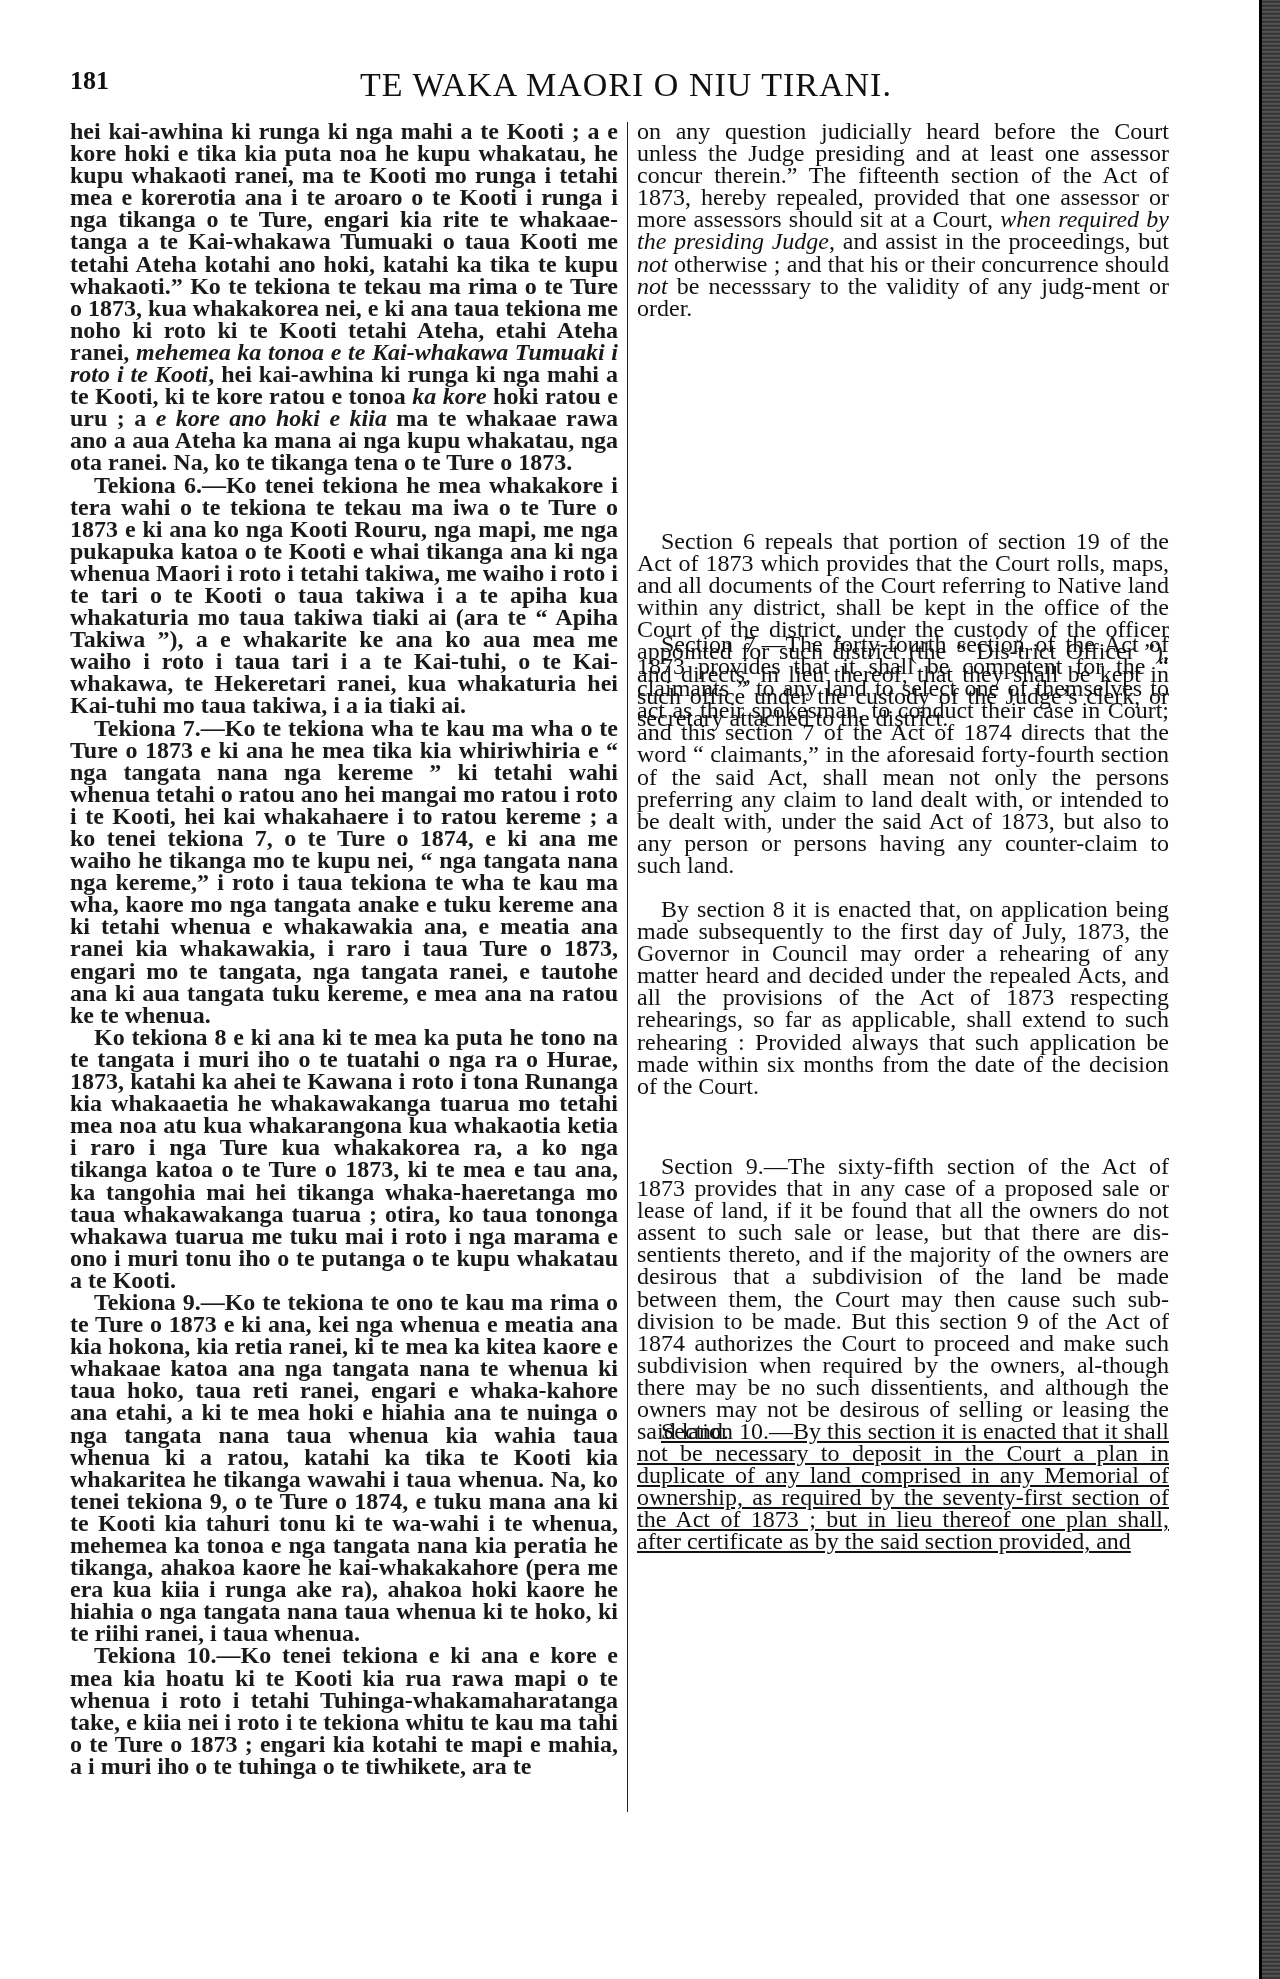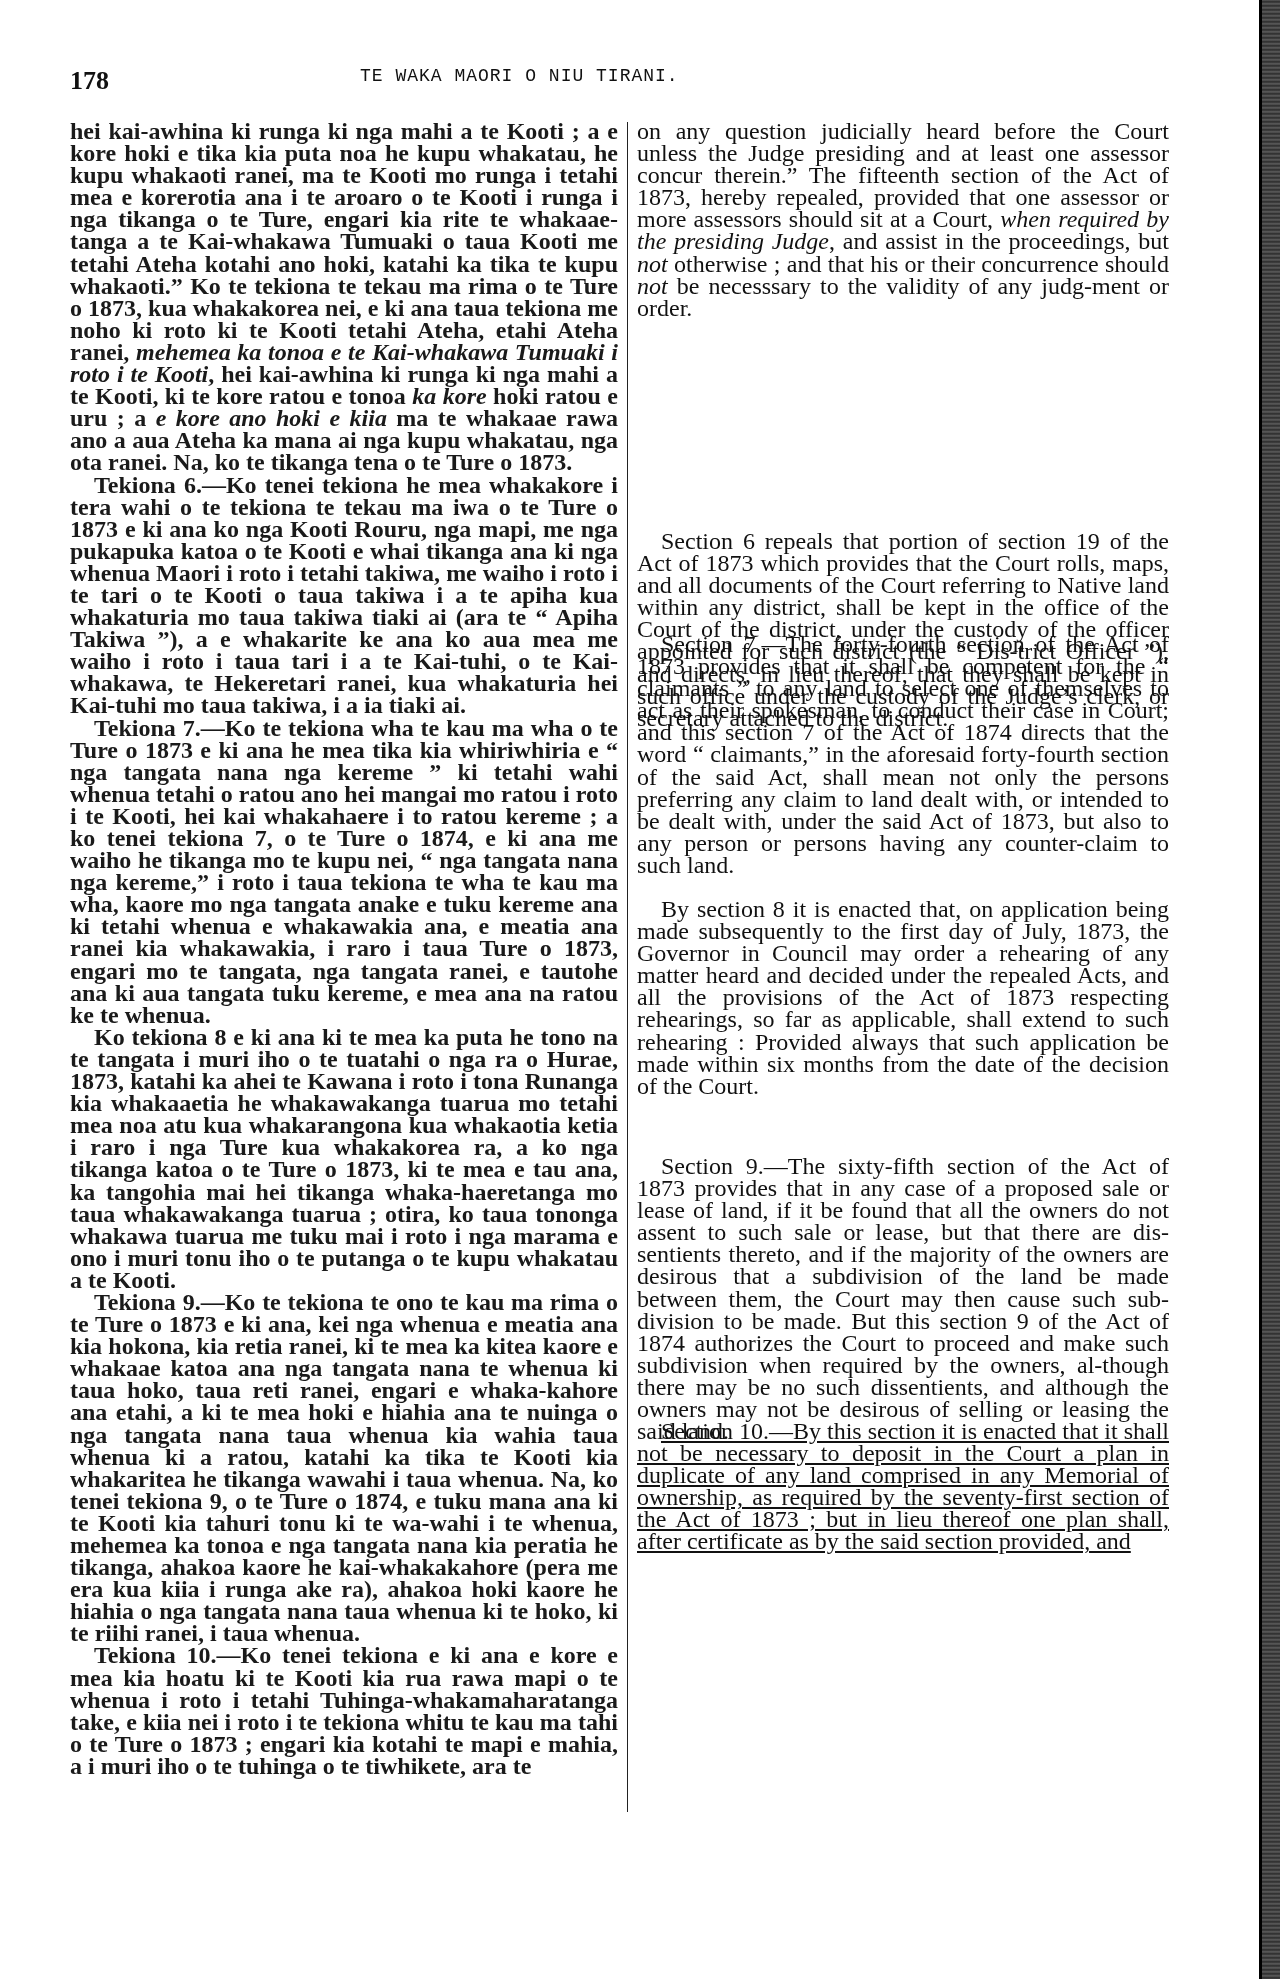--- a/index.html
+++ b/index.html
@@ -10,21 +10,21 @@
   }
   .page-header {
     position: absolute; top: 66px; left: 70px; width: 1100px; height: 40px;
   }
   .page-number {
     position: absolute; left: 0; top: 0;
     font-family: "Liberation Serif", serif; font-size: 26px; font-weight: bold;
   }
   .running-title {
     position: absolute; left: 290px; top: 0;
-    font-family: Liberation Mono, monospace; font-size: 18px; letter-spacing: 1px;
+    font-family: Liberation Serif, serif; font-size: 34px; letter-spacing: 1px;
   }
   .column {
     position: absolute; top: 120px;
     font-family: "Liberation Serif", serif;
     font-size: 24px; line-height: 22.1px;
     text-align: justify; hyphens: manual;
   }
   .col-left { left: 70px; width: 548px; font-weight: bold; color: #1a1a1a; }
   .col-left p { margin: 0; text-indent: 24px; }
   .col-left p.cont { text-indent: 0; }
@@ -42,21 +42,21 @@
       #333;
     border-left: 3px solid #000;
   }
   i { font-style: italic; font-weight: normal; }
   .col-left i { font-weight: bold; }
 </style>
 </head>
 <body>
 
 <div class="page-header">
-  <span class="page-number">178</span>
+  <span class="page-number">181</span>
   <span class="running-title">TE WAKA MAORI O NIU TIRANI.</span>
 </div>
 
 <div class="column col-left" id="col-left">
     <p class="cont"><span>hei kai-awhina ki runga ki nga mahi a te Kooti ; a e kore hoki e tika kia puta noa he kupu whakatau, he kupu whakaoti ranei, ma te Kooti mo runga i tetahi mea e korerotia ana i te aroaro o te Kooti i runga i nga tikanga o te Ture, engari kia rite te whakaae-tanga a te Kai-whakawa Tumuaki o taua Kooti me tetahi Ateha kotahi ano hoki, katahi ka tika te kupu whakaoti.”  Ko te tekiona te tekau ma rima o te Ture o 1873, kua whakakorea nei, e ki ana taua tekiona me noho ki roto ki te Kooti tetahi Ateha, etahi Ateha ranei, </span><i>mehemea ka tonoa e te Kai-whakawa Tumuaki i roto i te Kooti</i><span>, hei kai-awhina ki runga ki nga mahi a te Kooti, ki te kore ratou e tonoa </span><i>ka kore</i><span> hoki ratou e uru ; a </span><i>e kore ano hoki e kiia</i><span> ma te whakaae rawa ano a aua Ateha ka mana ai nga kupu whakatau, nga ota ranei.  Na, ko te tikanga tena o te Ture o 1873.</span></p>
     <p><span>Tekiona 6.—Ko tenei tekiona he mea whakakore i tera wahi o te tekiona te tekau ma iwa o te Ture o 1873 e ki ana ko nga Kooti Rouru, nga mapi, me nga pukapuka katoa o te Kooti e whai tikanga ana ki nga whenua Maori i roto i tetahi takiwa, me waiho i roto i te tari o te Kooti o taua takiwa i a te apiha kua whakaturia mo taua takiwa tiaki ai (ara te “ Apiha Takiwa ”), a e whakarite ke ana ko aua mea me waiho i roto i taua tari i a te Kai-tuhi, o te Kai-whakawa, te Hekeretari ranei, kua whakaturia hei Kai-tuhi mo taua takiwa, i a ia tiaki ai.</span></p>
     <p><span>Tekiona 7.—Ko te tekiona wha te kau ma wha o te Ture o 1873 e ki ana he mea tika kia whiriwhiria e “ nga tangata nana nga kereme ” ki tetahi wahi whenua tetahi o ratou ano hei mangai mo ratou i roto i te Kooti, hei kai whakahaere i to ratou kereme ; a ko tenei tekiona 7, o te Ture o 1874, e ki ana me waiho he tikanga mo te kupu nei, “ nga tangata nana nga kereme,” i roto i taua tekiona te wha te kau ma wha, kaore mo nga tangata anake e tuku kereme ana ki tetahi whenua e whakawakia ana, e meatia ana ranei kia whakawakia, i raro i taua Ture o 1873, engari mo te tangata, nga tangata ranei, e tautohe ana ki aua tangata tuku kereme, e mea ana na ratou ke te whenua.</span></p>
     <p><span>Ko tekiona 8 e ki ana ki te mea ka puta he tono na te tangata i muri iho o te tuatahi o nga ra o Hurae, 1873, katahi ka ahei te Kawana i roto i tona Runanga kia whakaaetia he whakawakanga tuarua mo tetahi mea noa atu kua whakarangona kua whakaotia ketia i raro i nga Ture kua whakakorea ra, a ko nga tikanga katoa o te Ture o 1873, ki te mea e tau ana, ka tangohia mai hei tikanga whaka-haeretanga mo taua whakawakanga tuarua ; otira, ko taua tononga whakawa tuarua me tuku mai i roto i nga marama e ono i muri tonu iho o te putanga o te kupu whakatau a te Kooti.</span></p>
     <p><span>Tekiona 9.—Ko te tekiona te ono te kau ma rima o te Ture o 1873 e ki ana, kei nga whenua e meatia ana kia hokona, kia retia ranei, ki te mea ka kitea kaore e whakaae katoa ana nga tangata nana te whenua ki taua hoko, taua reti ranei, engari e whaka-kahore ana etahi, a ki te mea hoki e hiahia ana te nuinga o nga tangata nana taua whenua kia wahia taua whenua ki a ratou, katahi ka tika te Kooti kia whakaritea he tikanga wawahi i taua whenua. Na, ko tenei tekiona 9, o te Ture o 1874, e tuku mana ana ki te Kooti kia tahuri tonu ki te wa-wahi i te whenua, mehemea ka tonoa e nga tangata nana kia peratia he tikanga, ahakoa kaore he kai-whakakahore (pera me era kua kiia i runga ake ra), ahakoa hoki kaore he hiahia o nga tangata nana taua whenua ki te hoko, ki te riihi ranei, i taua whenua.</span></p>
     <p><span>Tekiona 10.—Ko tenei tekiona e ki ana e kore e mea kia hoatu ki te Kooti kia rua rawa mapi o te whenua i roto i tetahi Tuhinga-whakamaharatanga take, e kiia nei i roto i te tekiona whitu te kau ma tahi o te Ture o 1873 ; engari kia kotahi te mapi e mahia, a i muri iho o te tuhinga o te tiwhikete, ara te</span></p>

